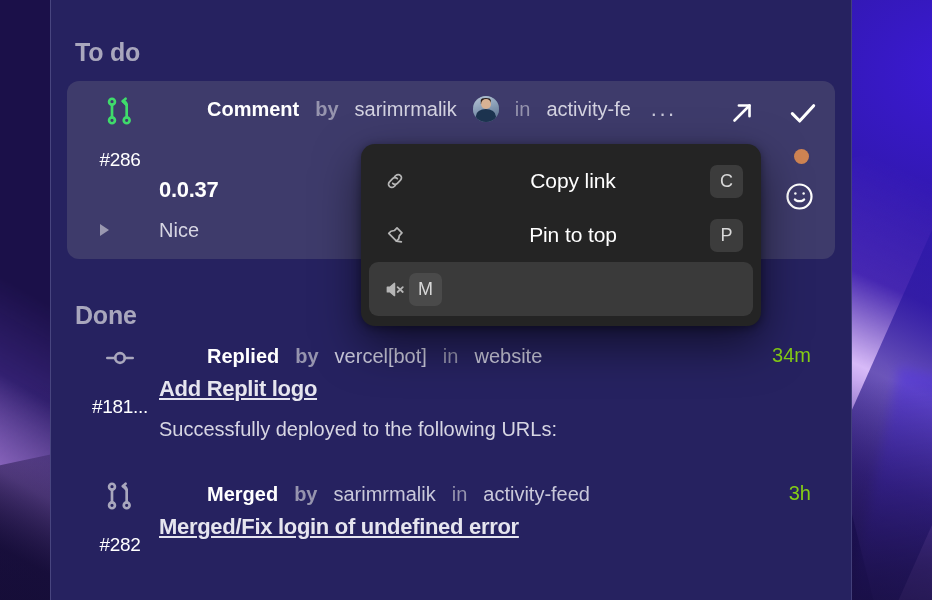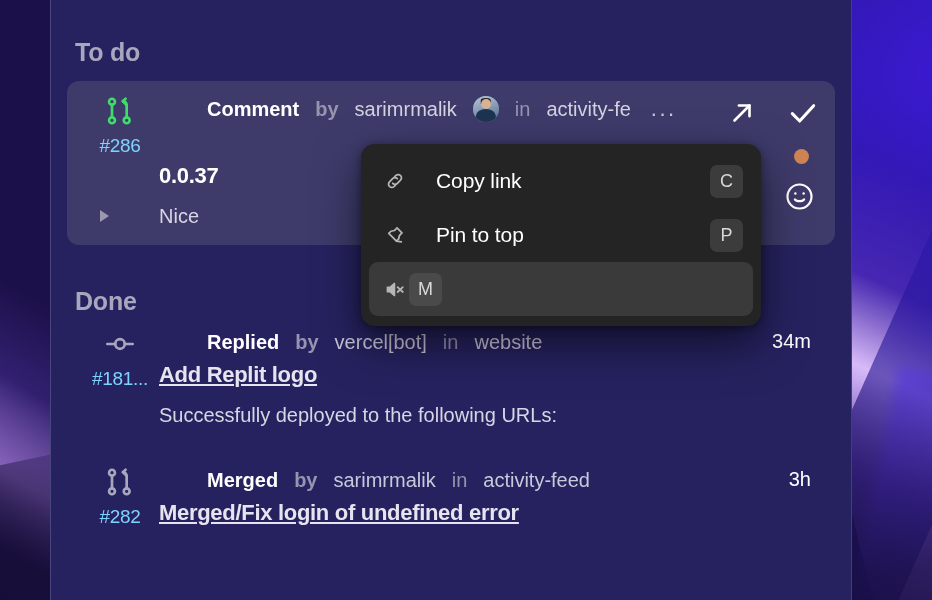--- a/index.html
+++ b/index.html
@@ -103,23 +103,23 @@
     align-items: start;
   }
   .gutter {
     grid-column: 1;
     display: flex;
     flex-direction: column;
     align-items: center;
   }
   .type-icon { width: 32px; height: 32px; display:block; }
   .issue-num {
-    color: #7dd3fc;
+    color: #ffffff;
     font-size: 19px;
-    margin-top: 8px;
+    margin-top: 22px;
     white-space: nowrap;
     letter-spacing: -0.3px;
   }
 
   .meta-line {
     grid-column: 2;
     grid-row: 1;
     display: flex;
     align-items: center;
     gap: 16px;
@@ -243,21 +243,21 @@
     position: relative;
     margin: 0 16px;
     padding: 12px 14px 0 14px;
   }
   .done-grid {
     display: grid;
     grid-template-columns: 78px 1fr auto;
     align-items: start;
   }
   .time-stamp {
-    color: #ffffff;
+    color: #84cc16;
     font-size: 20px;
     white-space: nowrap;
     padding-top: 2px;
     padding-right: 10px;
   }
 
   
   #context-menu {
     position: absolute;
     left: 310px; top: 144px;
@@ -269,20 +269,21 @@
     z-index: 40;
   }
   .menu-item {
     display: flex;
     align-items: center;
     height: 54px;
     padding: 0 10px 0 12px;
     border-radius: 9px;
     cursor: pointer;
     gap: 0;
+    text-align: center;
   }
   .menu-item.active { background: #3a3a3a; }
   .mi-icon {
     width: 28px; height: 28px;
     flex: 0 0 auto;
     display: flex; align-items: center; justify-content: center;
     color: #b6b6b6;
   }
   .mi-label {
     flex: 1 1 auto;

